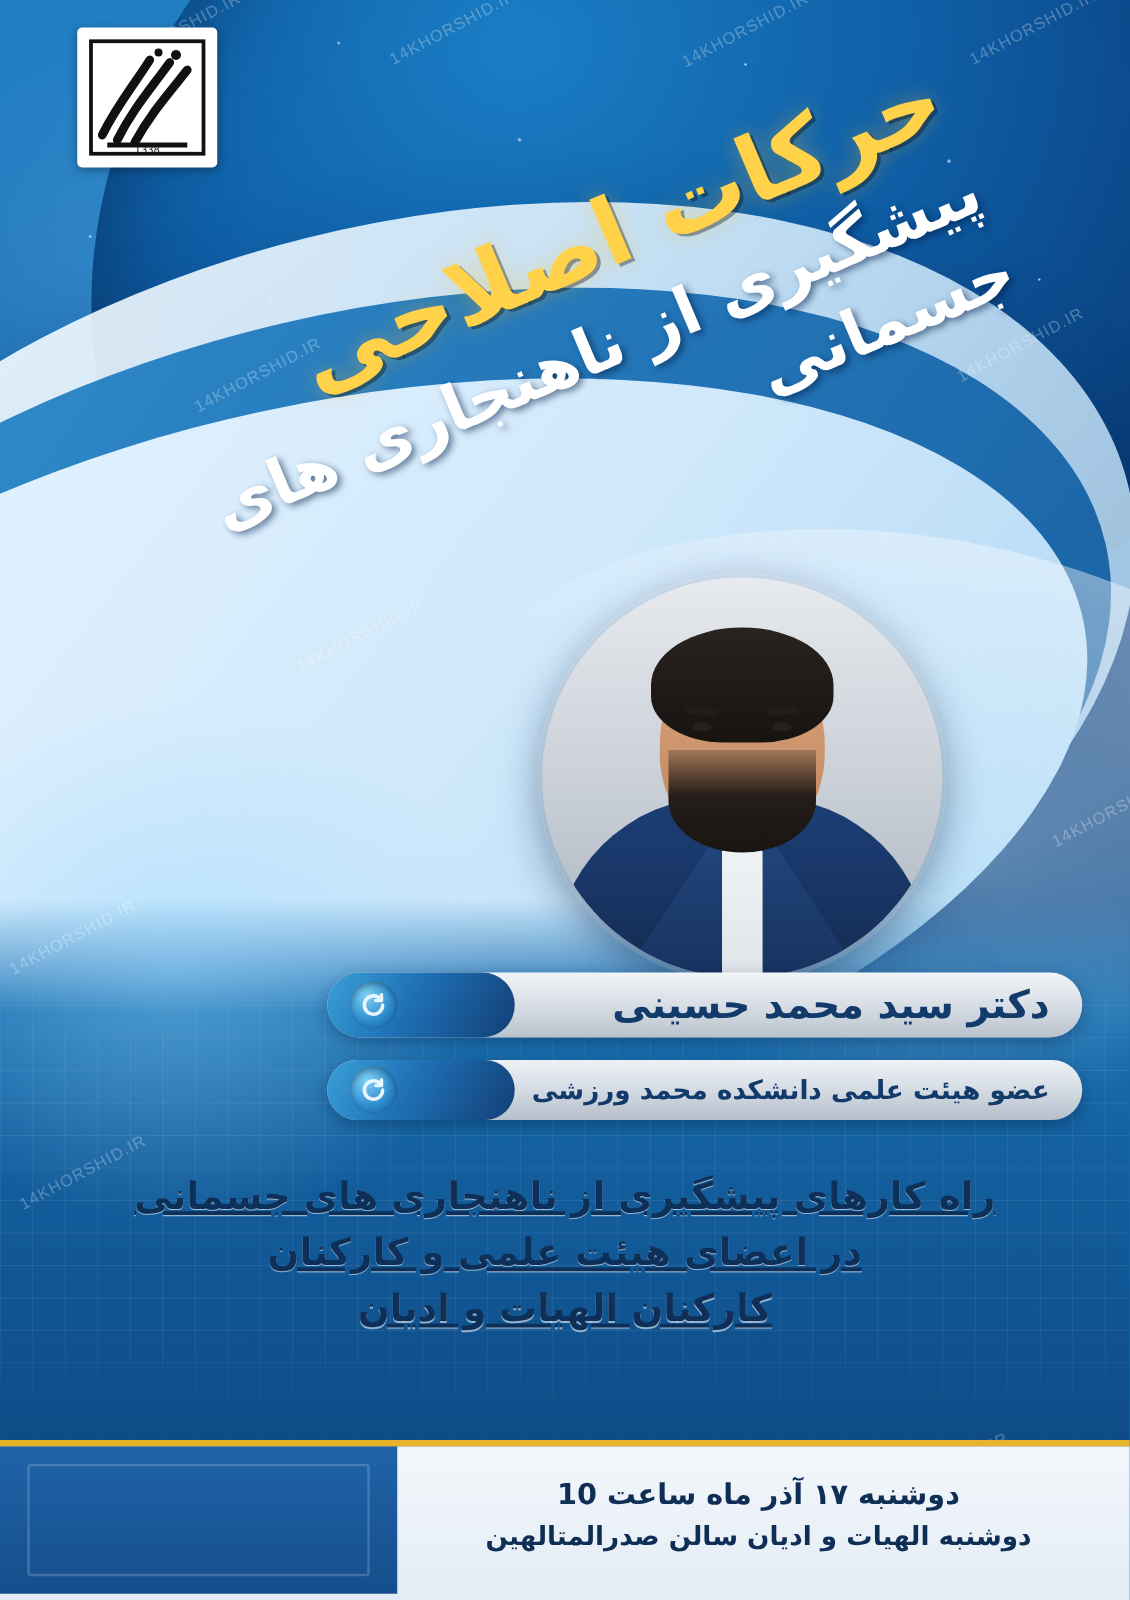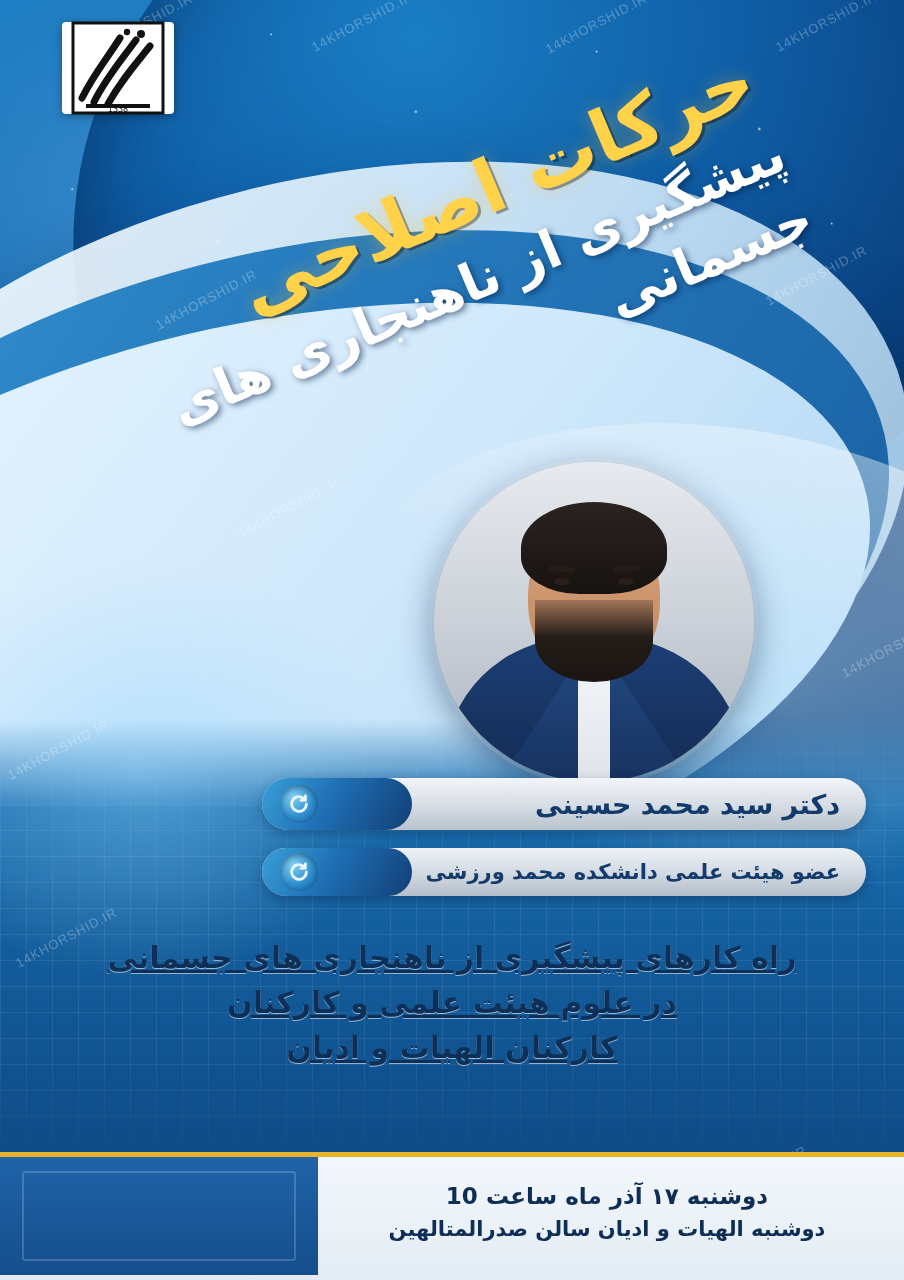--- a/index.html
+++ b/index.html
@@ -103,21 +103,21 @@
     font-family:"Liberation Sans",sans-serif;
     font-size:13px;letter-spacing:1px;
     color:rgba(255,255,255,.28);
     white-space:nowrap;
     pointer-events:none;
     direction:ltr;
   }
 
   
   #logo{
-    position:absolute;left:62px;top:22px;width:112px;height:92px;
+    position:absolute;left:62px;top:22px;width:112px;height:112px;
     background:#ffffff;border-radius:4px;
     display:flex;align-items:center;justify-content:center;
     box-shadow:0 2px 8px rgba(0,0,0,.35);
   }
   #logo .mark{
     width:96px;height:96px;position:relative;
   }
 
   
   #headline{
@@ -232,21 +232,21 @@
     box-shadow:0 2px 6px rgba(0,0,0,.35) inset;
   }
   .banner .badge svg{display:block;}
   .banner .txt{
     position:relative;z-index:2;
     flex:1;text-align:right;
     padding-right:26px;padding-left:160px;
     color:#123a6b;font-weight:bold;
     white-space:nowrap;
   }
-  #banner-name .txt{font-size:27px;}
+  #banner-name .txt{font-size:31px;}
   #banner-role .txt{font-size:21px;}
 
   
   #desc{
     position:absolute;left:60px;top:935px;width:784px;
     text-align:center;direction:rtl;
     color:#0e2f57;font-weight:bold;font-size:30px;line-height:1.5;
     text-shadow:0 1px 0 rgba(255,255,255,.55);
   }
   #desc div{margin:0;text-decoration:underline;}
@@ -359,21 +359,21 @@
       <svg width="22" height="22" viewBox="0 0 24 24" aria-hidden="true">
         <path d="M20 12a8 8 0 1 1-2.3-5.6" fill="none" stroke="#eaf6ff" stroke-width="3" stroke-linecap="round"></path>
         <path d="M19 3v5h-5" fill="none" stroke="#eaf6ff" stroke-width="3" stroke-linecap="round" stroke-linejoin="round"></path>
       </svg>
     </div>
     <div class="txt">عضو هیئت علمی دانشکده محمد ورزشی</div>
   </div>
 
   <div id="desc">
     <div>راه کارهای پیشگیری از ناهنجاری های جسمانی</div>
-    <div>در علوم هیئت علمی و کارکنان</div>
+    <div>در اعضای هیئت علمی و کارکنان</div>
     <div>کارکنان الهیات و ادیان</div>
   </div>
 
   <div id="footer">
     <div class="leftblock">
       <div class="inner"></div>
     </div>
     <div class="info">
       <div class="line1">دوشنبه ۱۷ آذر ماه ساعت 10</div>
       <div class="line2">دوشنبه الهیات و ادیان سالن صدرالمتالهین</div>

